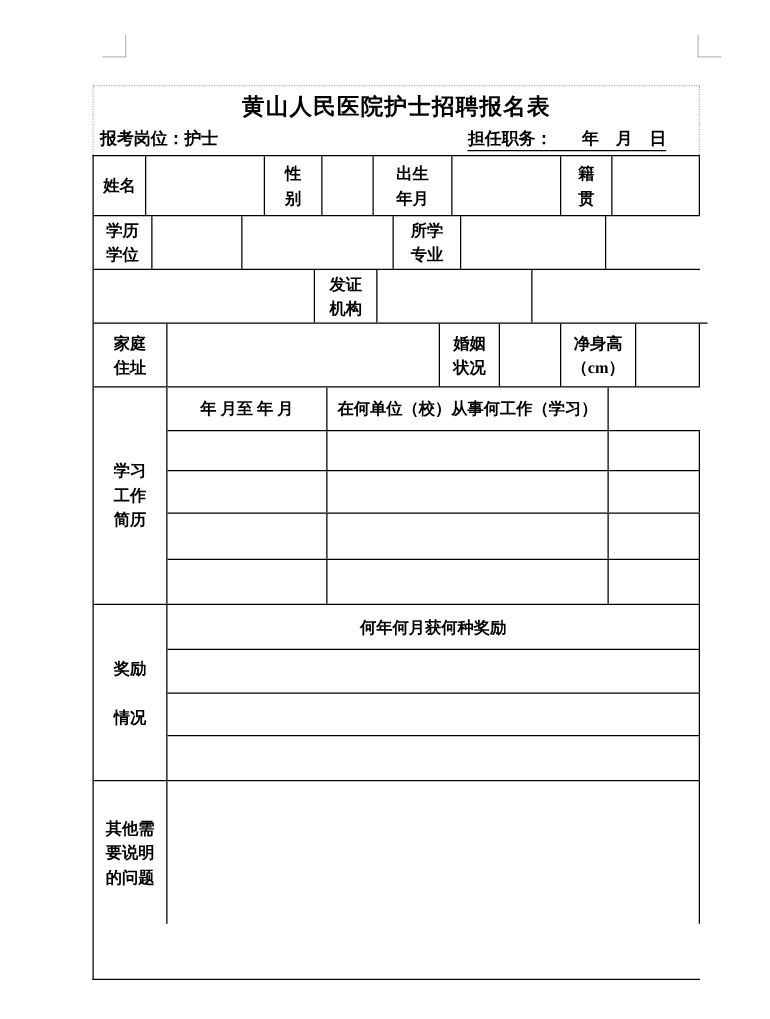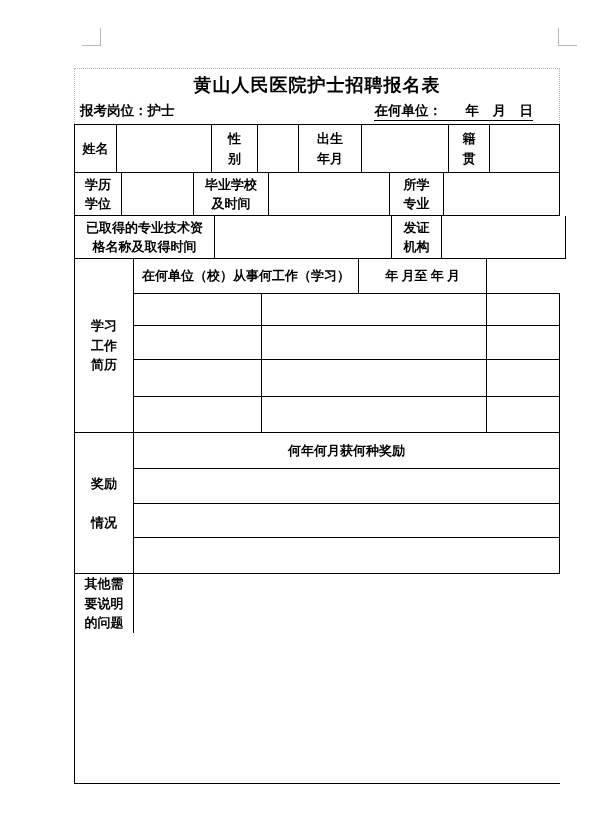--- a/index.html
+++ b/index.html
@@ -33,21 +33,21 @@
   .subline .r { margin-right:26px; }
 
   
   .tbl {
     position:absolute; left:62px; top:124px; width:485px; height:658px;
     border-top:1.5px solid #000; border-left:1.5px solid #000; border-bottom:1.5px solid #000;
     box-sizing:content-box; background:#fff;
     font-size:13px;
   }
   .r { display:flex; border-bottom:1px solid #000; box-sizing:border-box; }
-  .r.nb { border-bottom:none;flex-direction:column; }
+  .r.nb { border-bottom:none; }
   .c {
     box-sizing:border-box; border-right:1px solid #000;
     display:flex; align-items:center; justify-content:center;
     text-align:center; white-space:pre-line; line-height:1.5;
   }
   .c.end { border-right:1.5px solid #000; }
   .lbl { font-weight:bold; }
   .sec { display:flex; }
   .sec-body { display:flex; flex-direction:column; flex:1; }
   .sub { display:flex; border-bottom:1px solid #000; box-sizing:border-box; }
@@ -58,21 +58,21 @@
 
 <div class="page">
 
   <div class="crop crop-left"></div>
   <div class="crop crop-right"></div>
 
   <div class="frame">
     <div class="title">黄山人民医院护士招聘报名表</div>
     <div class="subline">
       <span class="l">报考岗位：护士</span>
-      <span class="r">在何单位：       年    月    日</span>
+      <span class="r">担任职务：       年    月    日</span>
     </div>
   </div>
 
   <div class="tbl">
 
     <div class="r" style="height:48px">
       <div class="c lbl" style="width:42px">姓名</div>
       <div class="c" style="width:95px"></div>
       <div class="c lbl" style="width:46px">性
 别</div>
@@ -82,47 +82,54 @@
       <div class="c" style="width:87px"></div>
       <div class="c lbl" style="width:41px">籍
 贯</div>
       <div class="c end" style="width:70px"></div>
     </div>
 
     <div class="r" style="height:43px">
       <div class="c lbl" style="width:47px">学历
 学位</div>
       <div class="c" style="width:72px"></div>
-      <div class="c lbl" style="width:75px">毕业学校
-及时间</div>
       <div class="c" style="width:121px"></div>
       <div class="c lbl" style="width:54px">所学
 专业</div>
       <div class="c end" style="width:116px"></div>
     </div>
 
     <div class="r" style="height:43px; width:491px">
-      <div class="c lbl" style="width:140px">已取得的专业技术资
-格名称及取得时间</div>
       <div class="c" style="width:177px"></div>
       <div class="c lbl" style="width:50px">发证
 机构</div>
       <div class="c end" style="width:124px"></div>
     </div>
 
 
+    <div class="r" style="height:51px">
+      <div class="c lbl" style="width:59px">家庭
+住址</div>
+      <div class="c" style="width:218px"></div>
+      <div class="c lbl" style="width:48px">婚姻
+状况</div>
+      <div class="c" style="width:49px"></div>
+      <div class="c lbl" style="width:60px">净身高
+（cm）</div>
+      <div class="c end" style="width:51px"></div>
+    </div>
 
     <div class="r sec" style="height:174px">
       <div class="c lbl" style="width:59px">学习
 工作
 简历</div>
       <div class="sec-body">
         <div class="sub" style="height:35px">
+          <div class="c lbl" style="width:128px">年 月至 年 月</div>
           <div class="c lbl" style="width:225px">在何单位（校）从事何工作（学习）</div>
-          <div class="c lbl" style="width:128px">年 月至 年 月</div>
         </div>
         <div class="sub" style="height:32px">
           <div class="c" style="width:128px"></div>
           <div class="c" style="width:225px"></div>
           <div class="c end" style="width:73px"></div>
         </div>
         <div class="sub" style="height:35px">
           <div class="c" style="width:128px"></div>
           <div class="c" style="width:225px"></div>
           <div class="c end" style="width:73px"></div>

